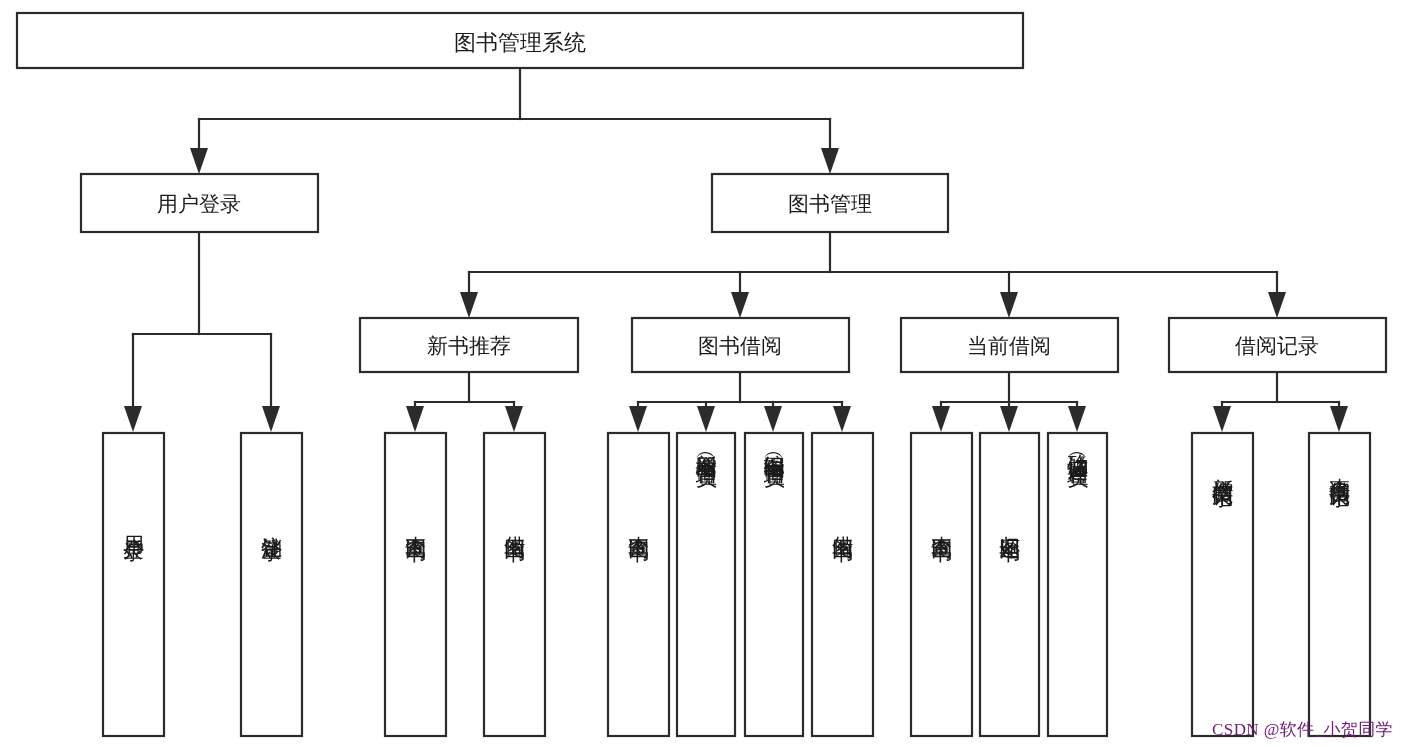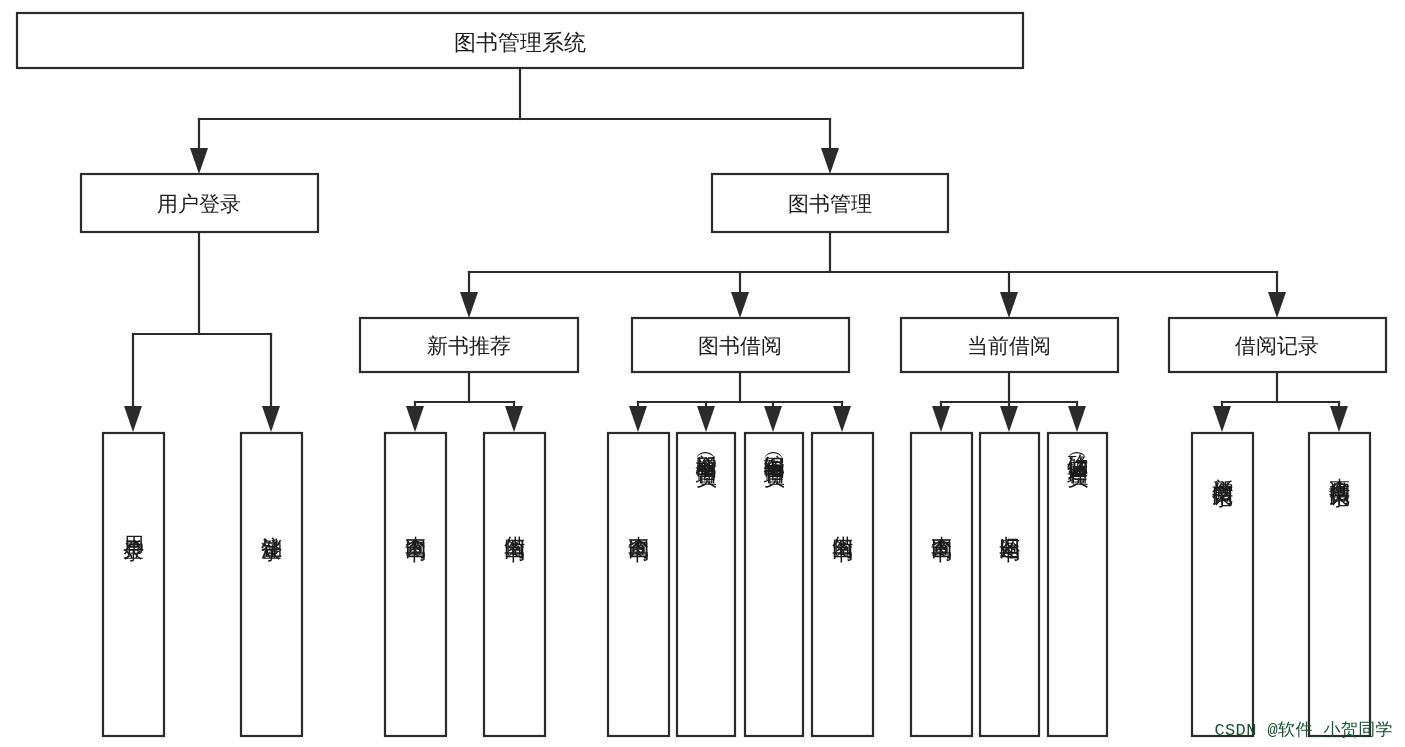--- a/index.html
+++ b/index.html
@@ -72,23 +72,23 @@
     line-height: 1.08;
     color: #1b1b1b;
     letter-spacing: 2px;
     white-space: nowrap;
     text-align: center;
   }
   .watermark {
     position: absolute;
     right: 12px;
     bottom: 6px;
-    font-family: Liberation Mono, monospace;
+    font-family: Liberation Serif, serif;
     font-size: 17px;
-    color: #14532d;
+    color: #701a75;
     letter-spacing: 0.4px;
     white-space: nowrap;
   }
 </style>
 </head>
 <body>
 
 <div id="diagram-root">
 
   <svg id="diagram-svg" viewBox="0 0 1405 747">

